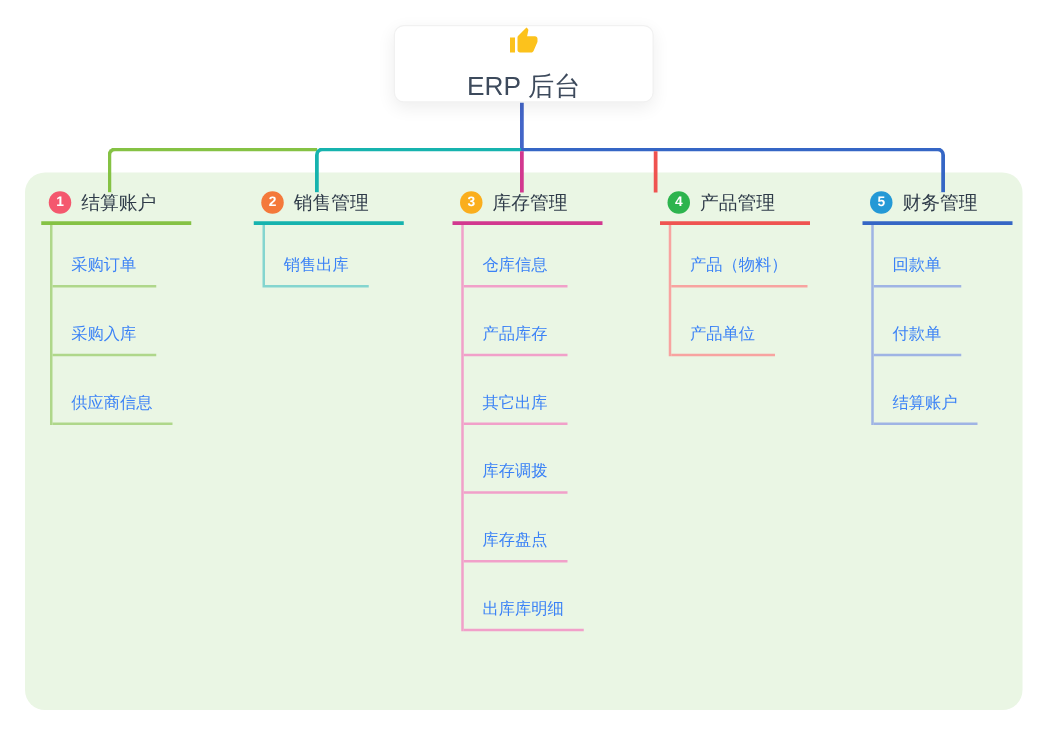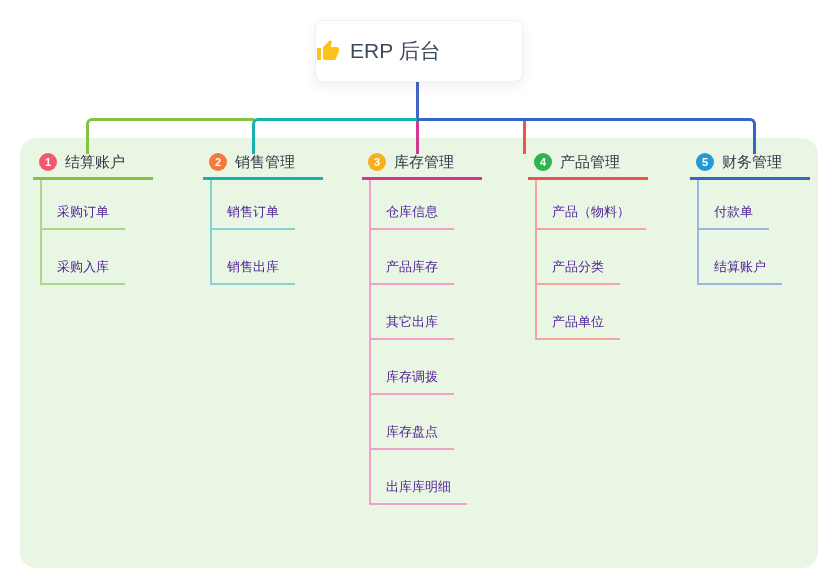--- a/index.html
+++ b/index.html
@@ -8,22 +8,22 @@
   #stage { position:relative; width:839px; height:588px; background:#fff; }
 
   
   .panel { position:absolute; left:20px; top:138px; width:798px; height:430px;
     border-radius:16px; background:var(--bg,#EAF6E4); }
 
   
   .root-node { position:absolute; left:315px; top:20px; width:208px; height:62px;
     background:#fff; border:1px solid #f1f1f1; border-radius:8px;
     box-shadow:0 4px 14px rgba(0,0,0,.07);
-    display:flex; align-items:center; justify-content:flex-start; gap:10px;
-    font-size:21px; color:#3D4A5C; }
+    display:flex; align-items:center; justify-content:space-between; gap:10px;
+    font-size:21px; color:#3D4A5C;flex-direction:column; }
   .root-node svg { width:24px; height:24px; }
 
   
   .conn { position:absolute; }
   .stem   { left:416px; top:82px;  width:3px;   height:39px; background:var(--c); }
   .elbow1 { left:86px;  top:118px; width:168px; height:36px;
             border-top:3px solid var(--c); border-left:3px solid var(--c);
             border-top-left-radius:6px; }
   .elbow2 { left:252px; top:118px; width:165px; height:36px;
             border-top:3px solid var(--c); border-left:3px solid var(--c);
@@ -44,21 +44,21 @@
     border-bottom:3px solid var(--line);
     font-size:15px; font-weight:500; color:#2F3B49; }
   .badge { width:18px; height:18px; border-radius:50%; flex:0 0 18px;
     background:var(--badge); color:#fff; font-size:11px; font-weight:bold;
     display:flex; align-items:center; justify-content:center; }
 
   .children { margin-left:7px; border-left:2px solid var(--cline); }
   .child { width:max-content; height:55px; padding:0 16px 7px 15px;
     display:flex; align-items:flex-end;
     border-bottom:2px solid var(--cline);
-    font-size:13px; color:#4c1d95; cursor:default; }
+    font-size:13px; color:#3b82f6; cursor:default; }
   .child:first-child { height:50px; }
 </style>
 </head>
 <body>
 
 <div id="stage">
 
   <div class="panel" style="--bg: #EAF6E4;"></div>
 
   <div class="conn stem" style="--c: #4365C8;"></div>
@@ -82,32 +82,32 @@
       <span class="badge">1</span>
       <span>结算账户</span>
     </div>
     <div class="children">
       <div class="child">
           <span>采购订单</span>
         </div>
       <div class="child">
           <span>采购入库</span>
         </div>
+      <div class="child">
+          <span>供应商信息</span>
+        </div>
     </div>
   </div>
 
   <div class="branch b2" style="--line: #16B3AE; --cline: #84D5CF; --badge: #F4793B;">
     <div class="branch-title">
       <span class="badge">2</span>
       <span>销售管理</span>
     </div>
     <div class="children">
-      <div class="child">
-          <span>销售订单</span>
-        </div>
       <div class="child">
           <span>销售出库</span>
         </div>
     </div>
   </div>
 
   <div class="branch b3" style="--line: #D2388F; --cline: #F1A0C9; --badge: #FAAE1D;">
     <div class="branch-title">
       <span class="badge">3</span>
       <span>库存管理</span>
@@ -137,35 +137,35 @@
   <div class="branch b4" style="--line: #EF5350; --cline: #F8A3A0; --badge: #2DB44E;">
     <div class="branch-title">
       <span class="badge">4</span>
       <span>产品管理</span>
     </div>
     <div class="children">
       <div class="child">
           <span>产品（物料）</span>
         </div>
       <div class="child">
-          <span>产品分类</span>
-        </div>
-      <div class="child">
           <span>产品单位</span>
         </div>
     </div>
   </div>
 
   <div class="branch b5" style="--line: #3566C5; --cline: #9FB4E4; --badge: #2499D6;">
     <div class="branch-title">
       <span class="badge">5</span>
       <span>财务管理</span>
     </div>
     <div class="children">
       <div class="child">
+          <span>回款单</span>
+        </div>
+      <div class="child">
           <span>付款单</span>
         </div>
       <div class="child">
           <span>结算账户</span>
         </div>
     </div>
   </div>
 
 </div>
 

